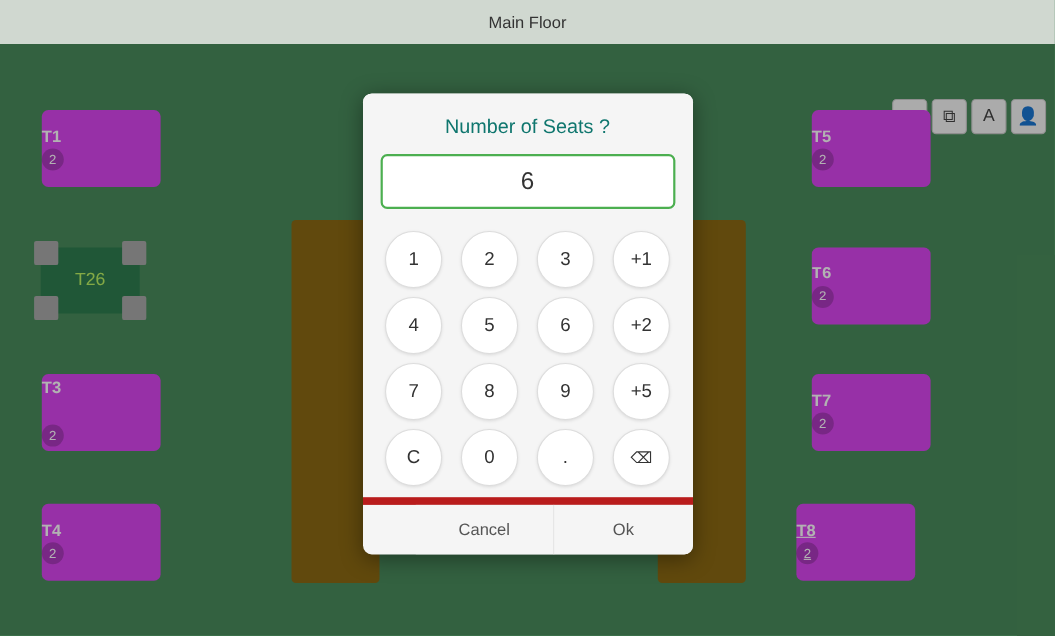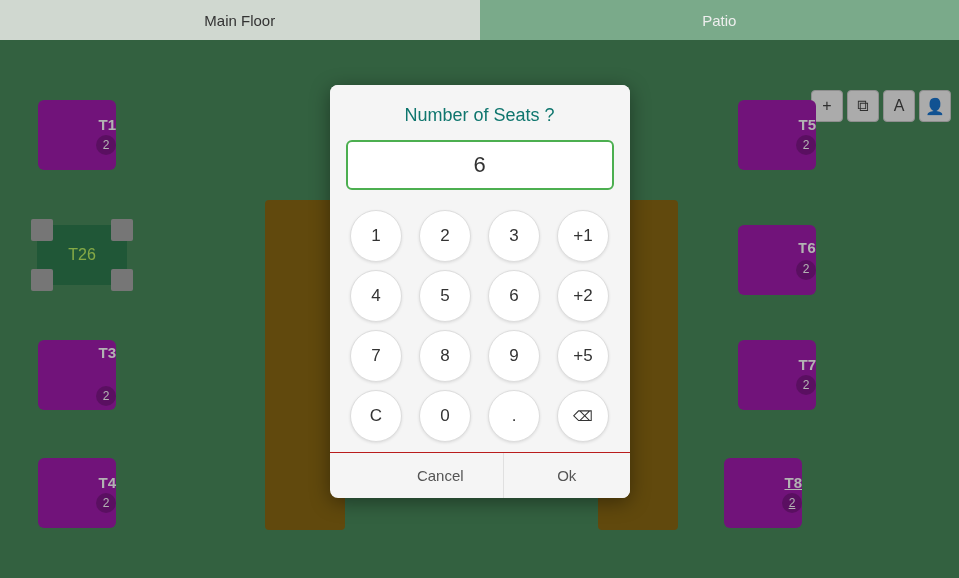--- a/index.html
+++ b/index.html
@@ -67,27 +67,27 @@
       top: 40px;
       left: 0;
       width: 100%;
       height: 538px;
       background: #4a8c5c;
     }
 
     
     .table-item {
       position: absolute;
-      width: 78px;
+      width: 108px;
       height: 70px;
-      background: #a21caf;
+      background: #d946ef;
       border-radius: 6px;
       display: flex;
       flex-direction: column;
-      align-items: flex-end;
+      align-items: flex-start;
       justify-content: center;
       color: #fff;
       font-size: 14px;
       font-weight: 500;
       cursor: pointer;
     }
     .table-item .table-label {
       font-size: 15px;
       font-weight: bold;
     }
@@ -207,21 +207,21 @@
       margin: auto;
       box-shadow: 0 1px 3px rgba(0,0,0,0.1);
       transition: background 0.15s;
     }
     .key-btn.delete-btn {
       font-size: 14px;
     }
 
     .dialog-footer {
       display: flex;
-      border-top: 1px solid #b91c1c;
+      border-top: 7px solid #b91c1c;
       padding-left: 48px;
     }
     .dialog-btn {
       flex: 1;
       padding: 14px;
       font-size: 15px;
       background: #f5f5f5;
       border: none;
       cursor: pointer;
       color: #555;
@@ -229,21 +229,20 @@
     }
     .dialog-btn:first-child {
       border-right: 1px solid #e0e0e0;
     }
   </style>
 </head>
 <body>
 
 <div class="tab-bar">
   <div class="tab active">Main Floor</div>
-  <div class="tab inactive">Patio</div>
 </div>
 
 <div class="floor-area">
 
   <div class="toolbar">
     <div class="toolbar-btn">+</div>
     <div class="toolbar-btn">⧉</div>
     <div class="toolbar-btn">A</div>
     <div class="toolbar-btn">👤</div>
   </div>

